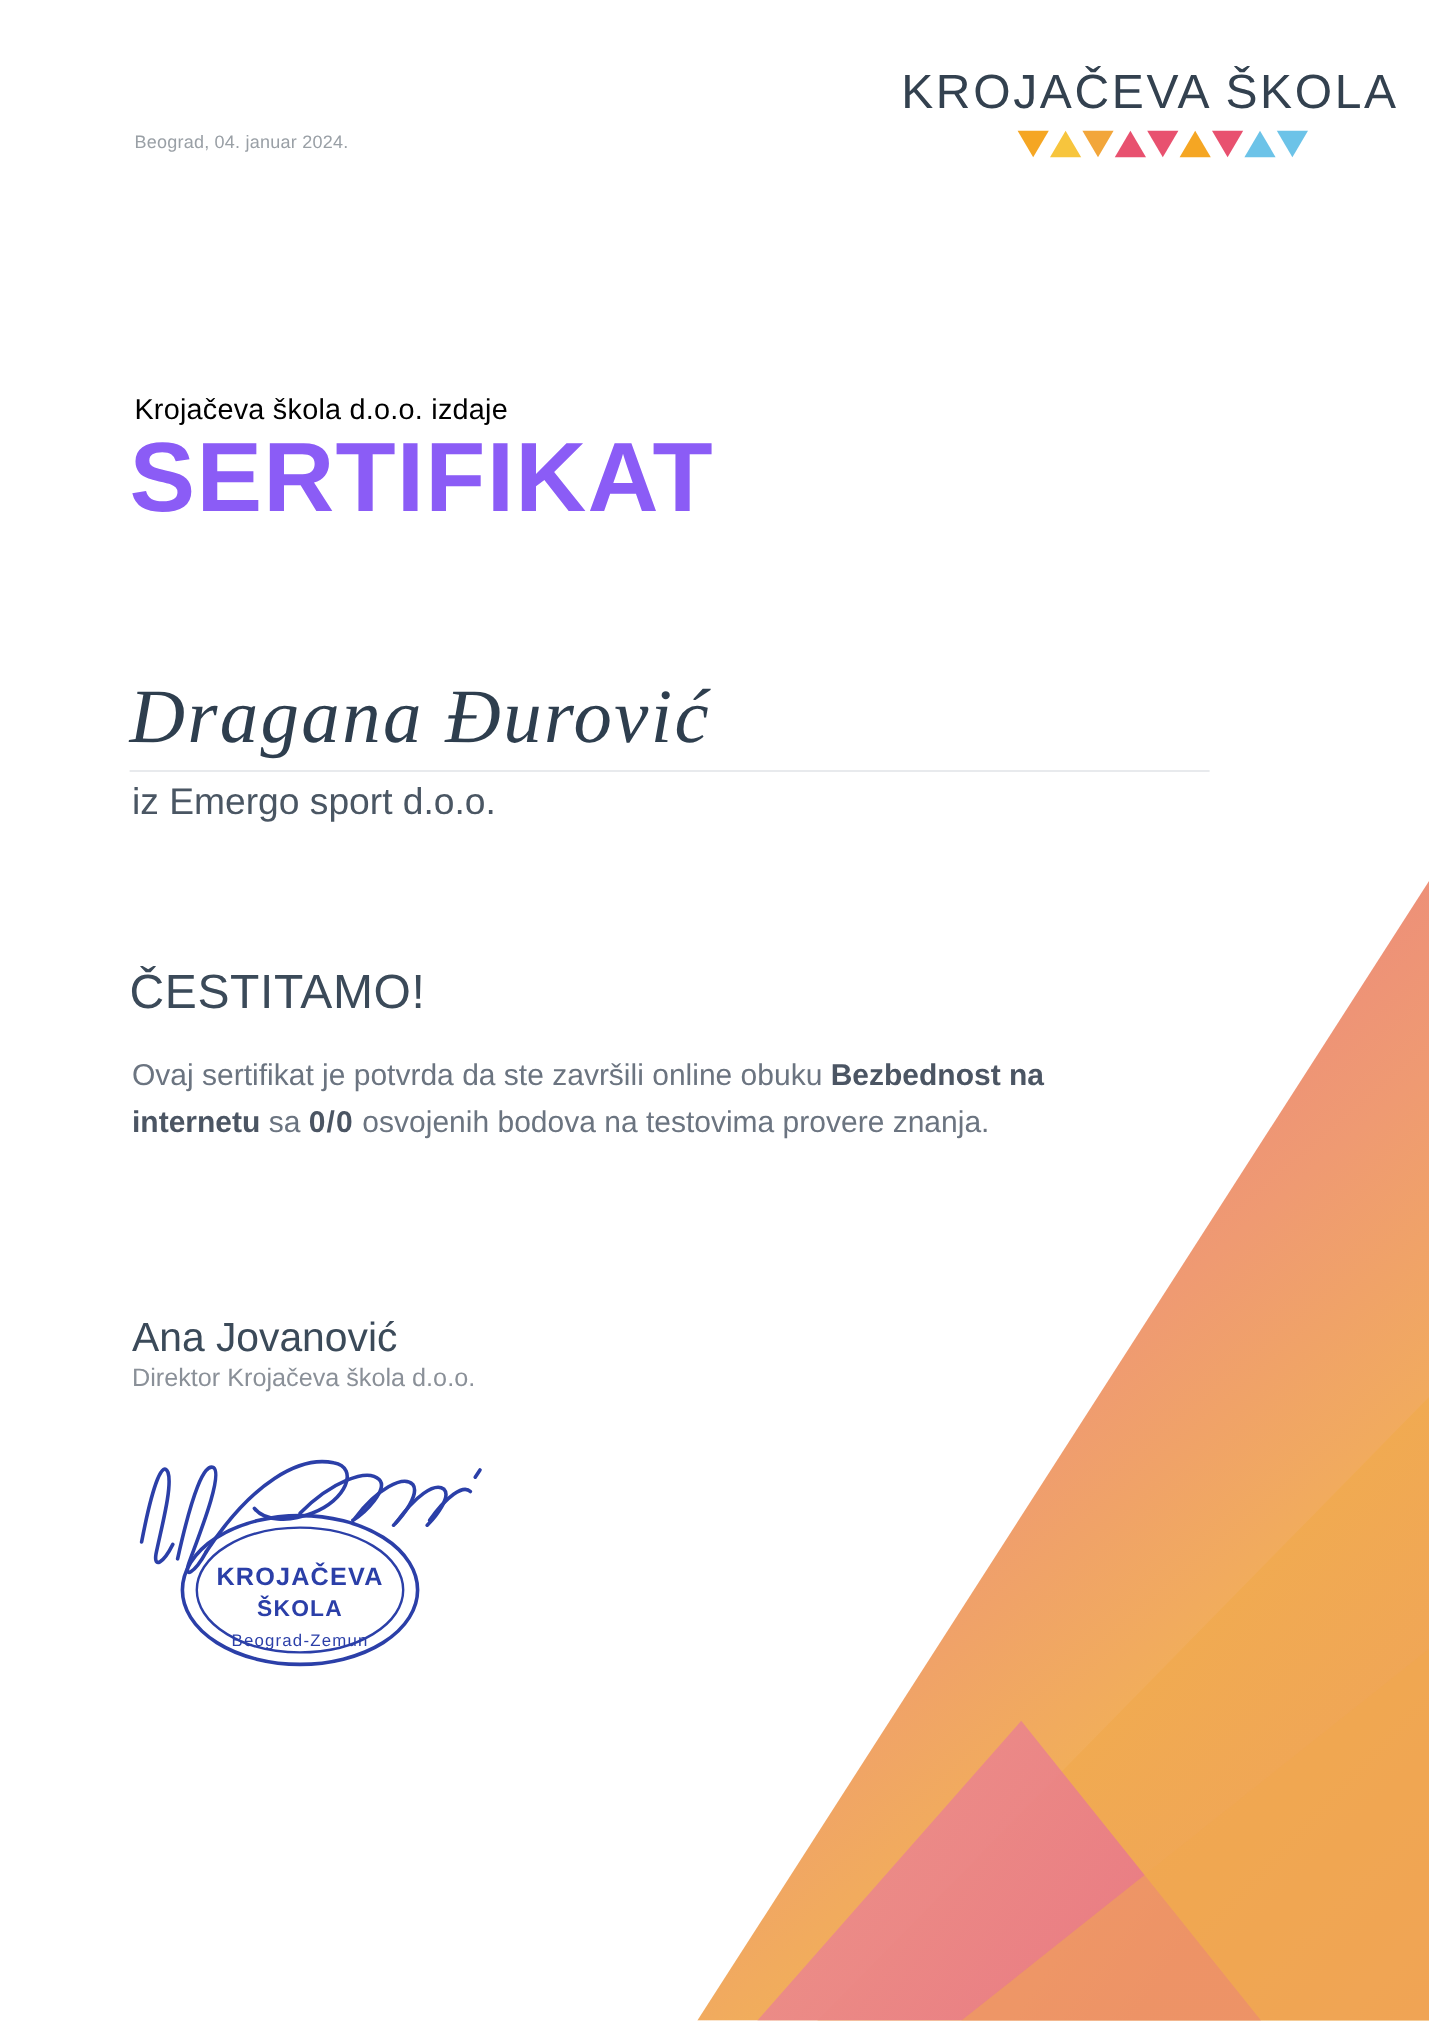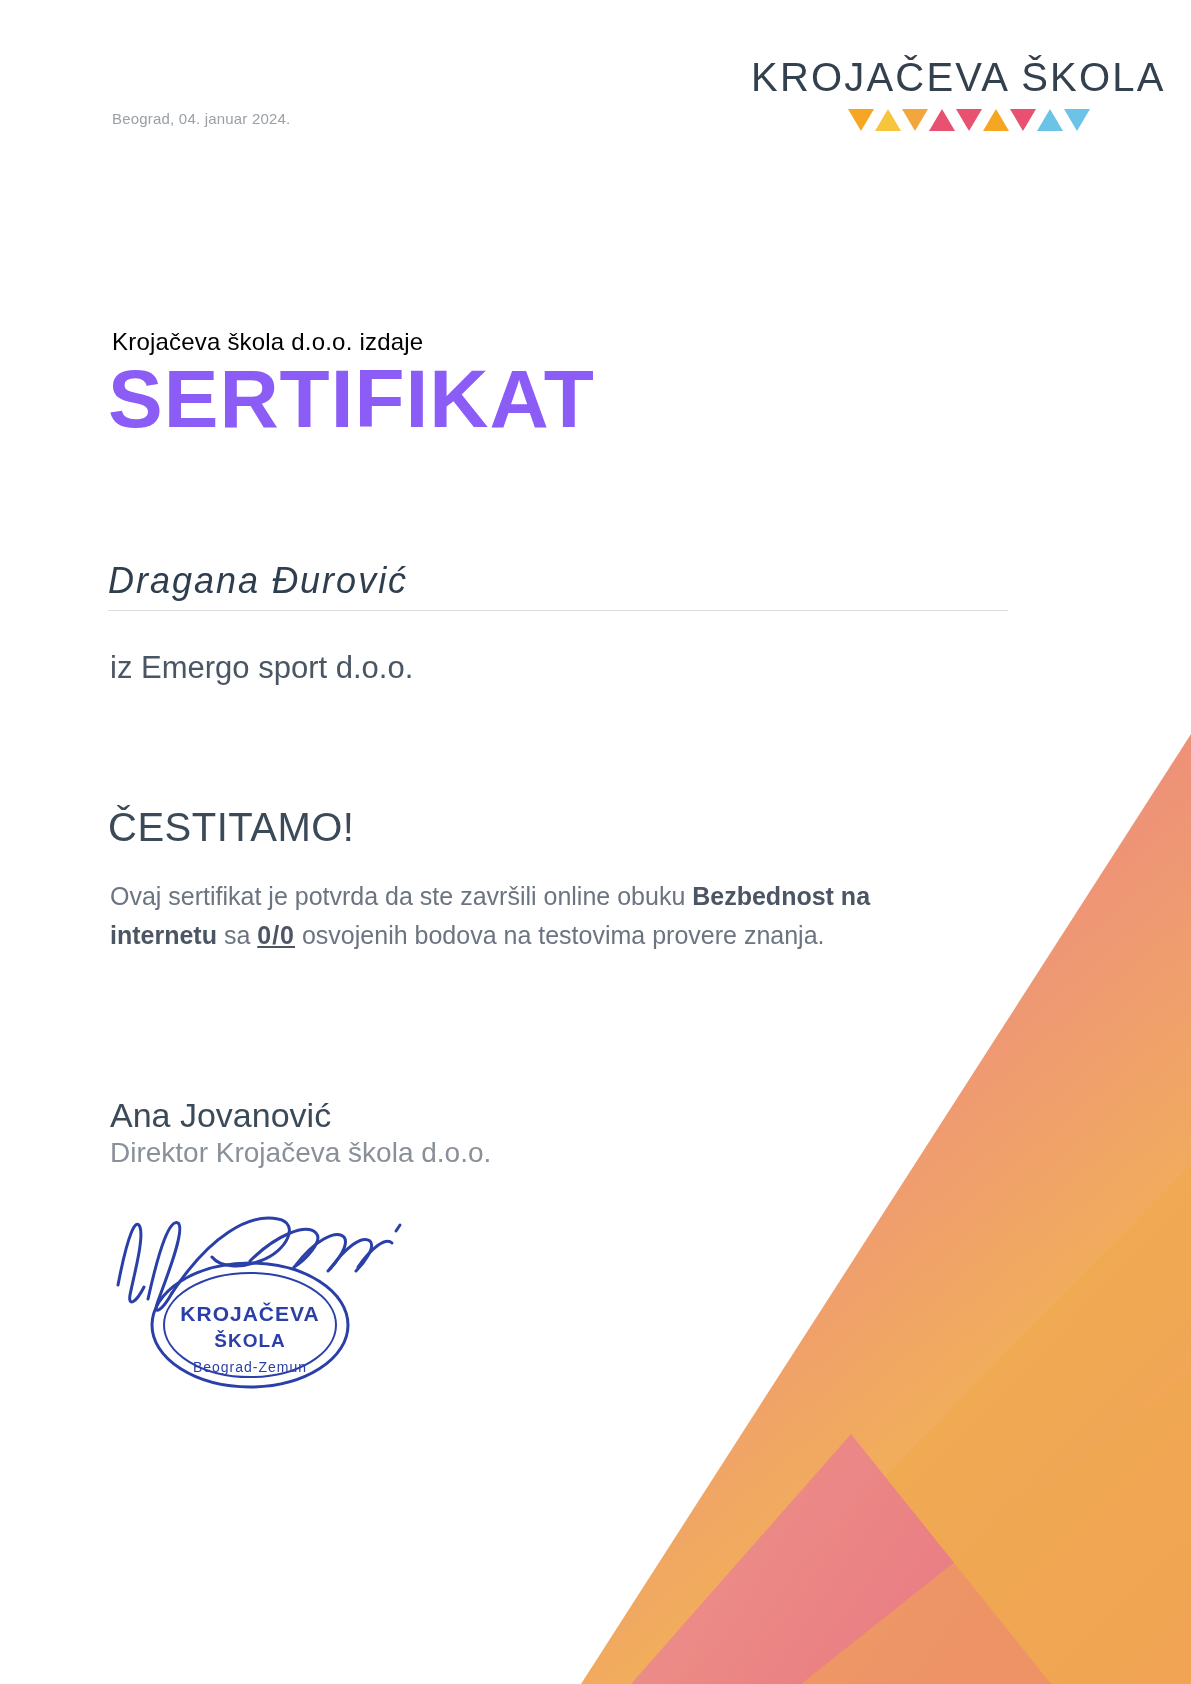--- a/index.html
+++ b/index.html
@@ -91,23 +91,23 @@
 
   .name-wrap {
     position: absolute;
     left: 108px;
     top: 560px;
     width: 900px;
     border-bottom: 1px solid #d9dde1;
     padding-bottom: 8px;
   }
   .student-name {
-    font-family: Liberation Sans, sans-serif;
+    font-family: Liberation Serif, serif;
     font-style: italic;
-    font-size: 36px;
+    font-size: 64px;
     color: #2e3e4e;
     letter-spacing: 2px;
   }
   .company {
     position: absolute;
     left: 110px;
     top: 650px;
     font-size: 31px;
     color: #4a5663;
   }
@@ -130,36 +130,35 @@
     color: #6b7480;
   }
   .body-text b {
     color: #4b5563;
     font-weight: bold;
   }
   .score {
     color: #4b5563;
     font-weight: bold;
     letter-spacing: 1px;
-    text-decoration: underline;
   }
 
   
   .sig-name {
     position: absolute;
     left: 110px;
     top: 1096px;
     font-size: 34px;
     color: #3b4a59;
   }
   .sig-role {
     position: absolute;
     left: 110px;
     top: 1137px;
-    font-size: 28px;
+    font-size: 21px;
     color: #8a9098;
   }
   .signature-art {
     position: absolute;
     left: 100px;
     top: 1175px;
     width: 340px;
     height: 230px;
     text-align: center;
   }

